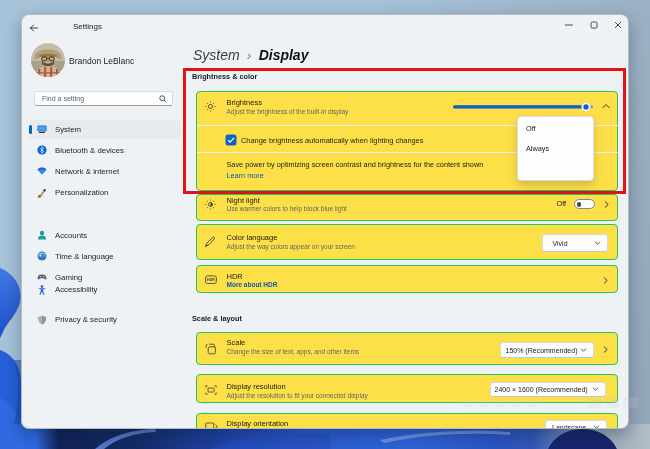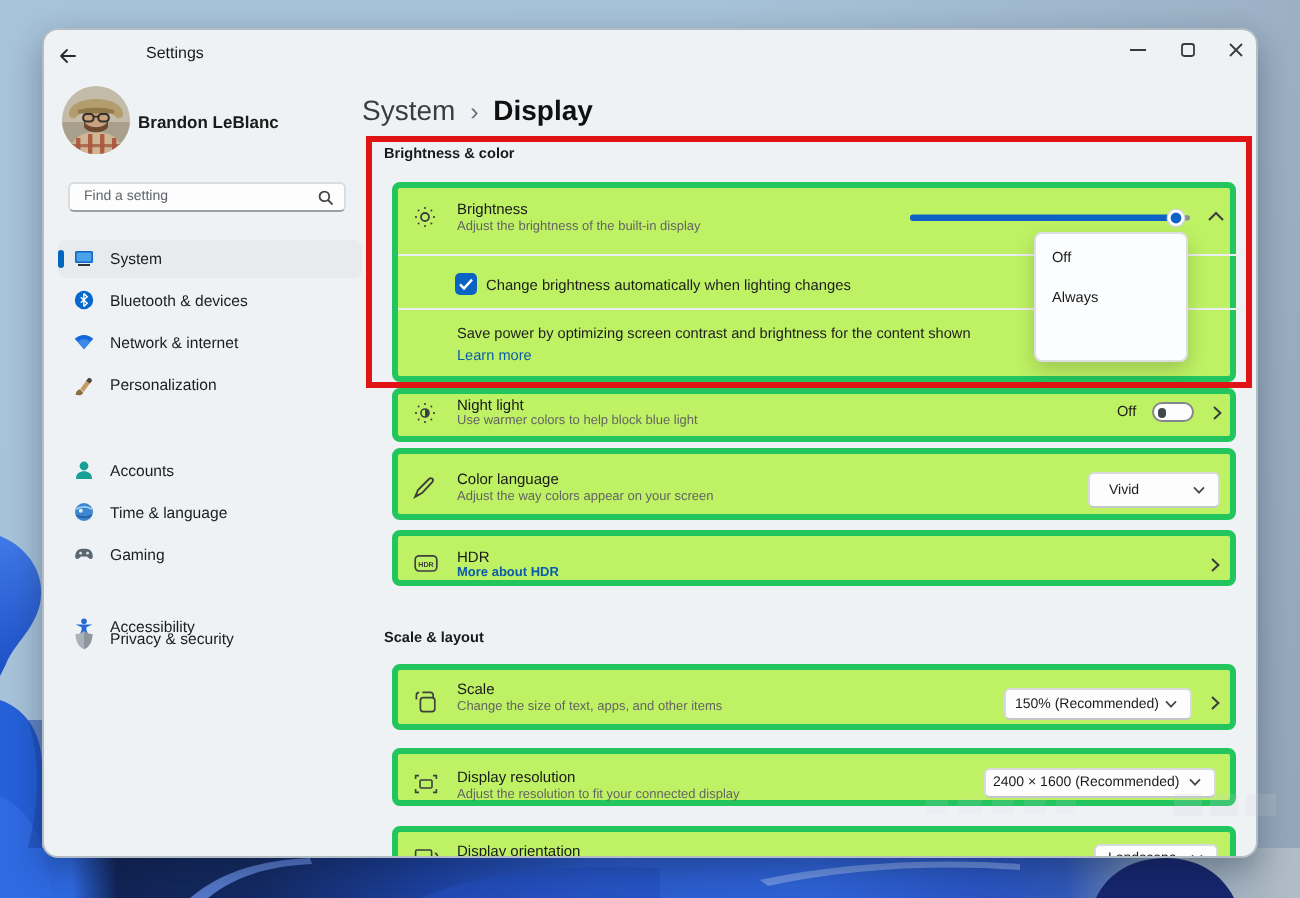--- a/index.html
+++ b/index.html
@@ -10,35 +10,35 @@
 .win { position:absolute; left:21px; top:14px; width:608px; height:415px; background:#eff2f5; border-radius:8px; box-shadow:0 6px 16px rgba(10,20,40,.33); border:1px solid rgba(130,142,155,.55); overflow:hidden; }
 .abs { position:absolute; }
 
 
 .backarrow { left:5px; top:6px; width:14px; height:14px; }
 .apptitle { left:27px; top:7px; font-size:8px; color:#1b1b1b;margin-left:24px; }
 .winbtn { top:3px; width:16px; height:14px; }
 
 
 .avatar { left:9px; top:28px; width:34px; height:34px; border-radius:50%; overflow:hidden; }
-.uname { left:47px; top:41px; font-size:8.5px; font-weight:bold; color:#1b1b1b; }
+.uname { left:47px; top:41px; font-size:8.5px; font-weight:normal; color:#1b1b1b; }
 .search { left:12px; top:76px; width:139px; height:14.5px; background:#fdfdfd; border:1px solid #d9dcdf; border-bottom:1px solid #9aa0a6; border-radius:3px; }
 .search span { position:absolute; left:7px; top:3px; font-size:7px; color:#5f646a; }
 .navitem { position:absolute; left:7px; width:152px; height:19px; }
 .navitem .ic { position:absolute; left:8px; top:4.5px; width:10px; height:10px; }
 .navitem .tx { position:absolute; left:26px; top:5px; font-size:7.8px; color:#1d1d1d; }
 .navsel { background:#e7ebee; border-radius:4px; }
 .navbar { position:absolute; left:0; top:5.5px; width:2.6px; height:8.5px; background:#0067c0; border-radius:2px; }
 
 
-.h1 { left:159px; top:31.5px; font-size:14px; color:#3d3d3d; }
+.h1 { left:171px; top:31.5px; font-size:14px; color:#3d3d3d;font-style:italic; }
 .h1 b { color:#101010; font-weight:bold; }
 .h1 .sep { color:#68717c; font-size:12.5px; padding:0 3.5px; }
 .sect { position:absolute; font-size:7.3px; font-weight:bold; color:#1a1a1a; }
-.card { position:absolute; left:174px; width:422px; background:#bef264; border:3px solid #22c55e; border-radius:4px; }
+.card { position:absolute; left:174px; width:422px; background:#fde047; border:1px solid #22c55e; border-radius:4px; }
 .rtitle { position:absolute; left:29.5px; font-size:7.5px; color:#191919; }
 .rsub { position:absolute; left:29.5px; font-size:6.5px; color:#646464; }
 .ricon { position:absolute; left:9px; }
 .ddl { position:absolute; background:#fdfdfe; border:1px solid #d7dadd; border-bottom-color:#c3c7cb; border-radius:3px; font-size:7px; color:#1b1b1b; }
 .ddl .dv2 { position:absolute; right:6px; top:50%; transform:translateY(-50%); }
 .link { color:#0b5cad; }
 
 
 .redbox { left:161px; top:53px; width:443px; height:126px; border:3px solid #e01414; z-index:30; }
 
@@ -176,21 +176,21 @@
     <div class="tx">Accounts</div>
   </div>
   <div class="navitem" style="top:252.9px">
     <svg class="ic" viewBox="0 0 10 10">
         <path d="M2,3 C3,2.2 7,2.2 8,3 C9.3,4 9.8,6.5 9,7.3 C8.2,8.1 7,6.8 6.5,6.3 L3.5,6.3 C3,6.8 1.8,8.1 1,7.3 C0.2,6.5 0.7,4 2,3 Z" fill="#5b6770"></path>
         <circle cx="3.3" cy="4.6" r=".7" fill="#dfe3e6"></circle>
         <circle cx="6.8" cy="4.6" r=".7" fill="#dfe3e6"></circle>
       </svg>
     <div class="tx">Gaming</div>
   </div>
-  <div class="navitem" style="top:289px">
+  <div class="navitem" style="top:265px">
     <svg class="ic" viewBox="0 0 10 10">
         <circle cx="5" cy="1.6" r="1.4" fill="#2569d8"></circle>
         <path d="M0.8,3.2 L9.2,3.2 L6.2,4.6 L6.2,6 L7.6,9.4 L6.4,9.8 L5,6.6 L3.6,9.8 L2.4,9.4 L3.8,6 L3.8,4.6 Z" fill="#2569d8"></path>
       </svg>
     <div class="tx">Accessibility</div>
   </div>
   <div class="navitem" style="top:295.3px">
     <svg class="ic" viewBox="0 0 10 10">
         <path d="M5,0.6 C6.5,1.6 8,2 9.2,2 C9.2,5.8 7.8,8.4 5,9.6 C2.2,8.4 0.8,5.8 0.8,2 C2,2 3.5,1.6 5,0.6 Z" fill="#aab1b9"></path>
         <path d="M5,0.6 C6.5,1.6 8,2 9.2,2 C9.2,5.8 7.8,8.4 5,9.6 Z" fill="#8d959e"></path>

